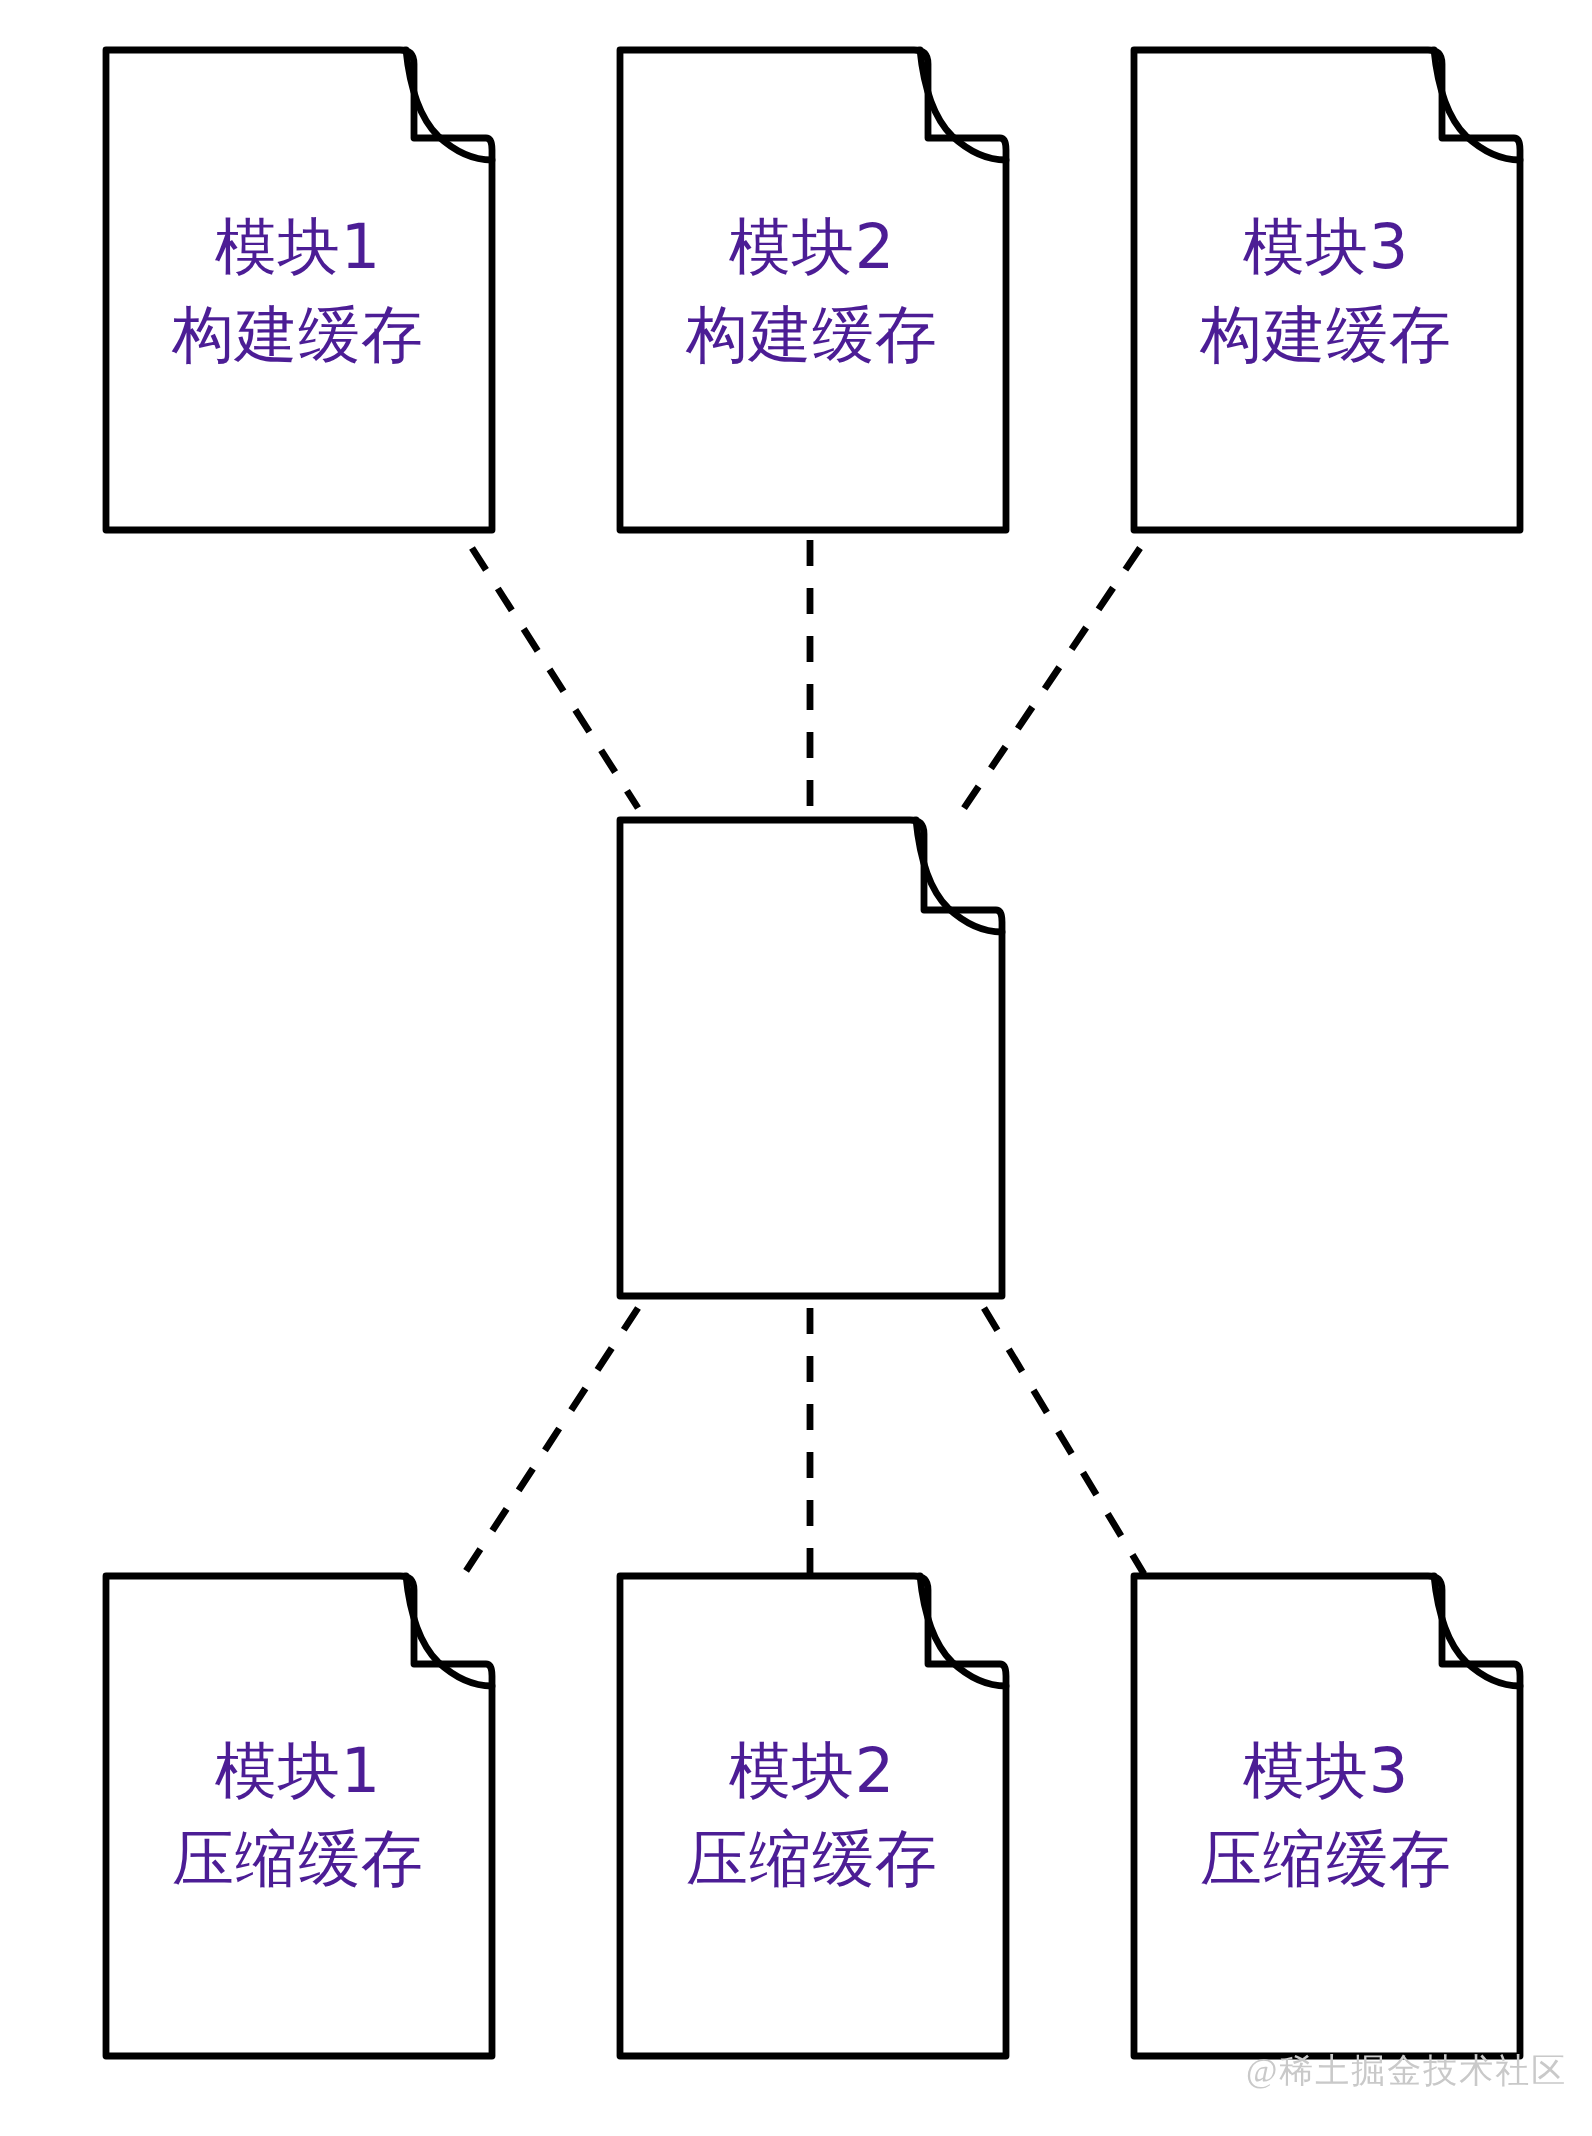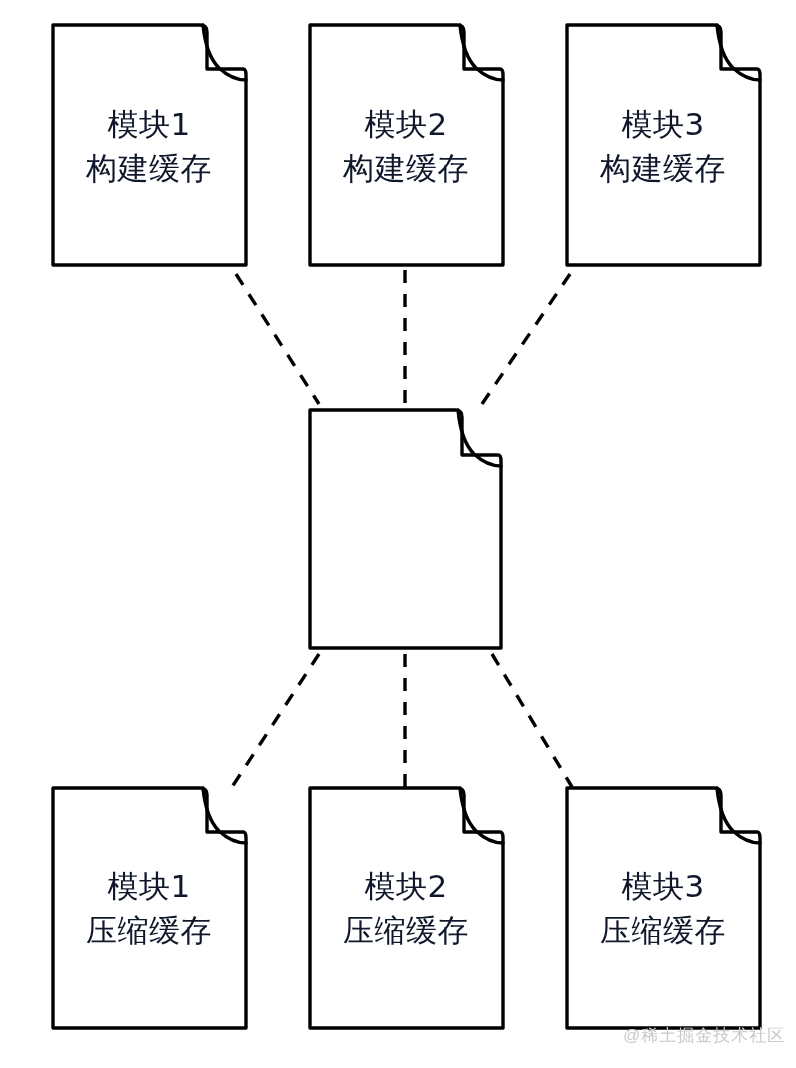--- a/index.html
+++ b/index.html
@@ -28,36 +28,36 @@
     height: 1068px;
     display: block;
   }
   .doc-label {
     position: absolute;
     display: flex;
     flex-direction: column;
     align-items: center;
     justify-content: center;
     text-align: center;
-    color: #0f172a;
+    color: #4c1d95;
     font-size: 31px;
     line-height: 1.42;
     font-weight: 400;
     letter-spacing: 0.5px;
     pointer-events: none;
     white-space: nowrap;
   }
   .doc-label .line2 { }
   .watermark {
     position: absolute;
     color: #c9c9c9;
     font-size: 17px;
     letter-spacing: 1px;
     white-space: nowrap;
-    font-family: Liberation Sans, sans-serif;
+    font-family: Liberation Serif, serif;
   }
 </style>
 </head>
 <body>
 
 <div id="diagram-root">
 
   <svg id="diagram-svg" viewBox="0 0 796 1068" xmlns="http://www.w3.org/2000/svg">
 
     <g fill="none" stroke="#000000" stroke-width="3.4" stroke-dasharray="13 11" stroke-linecap="butt">

